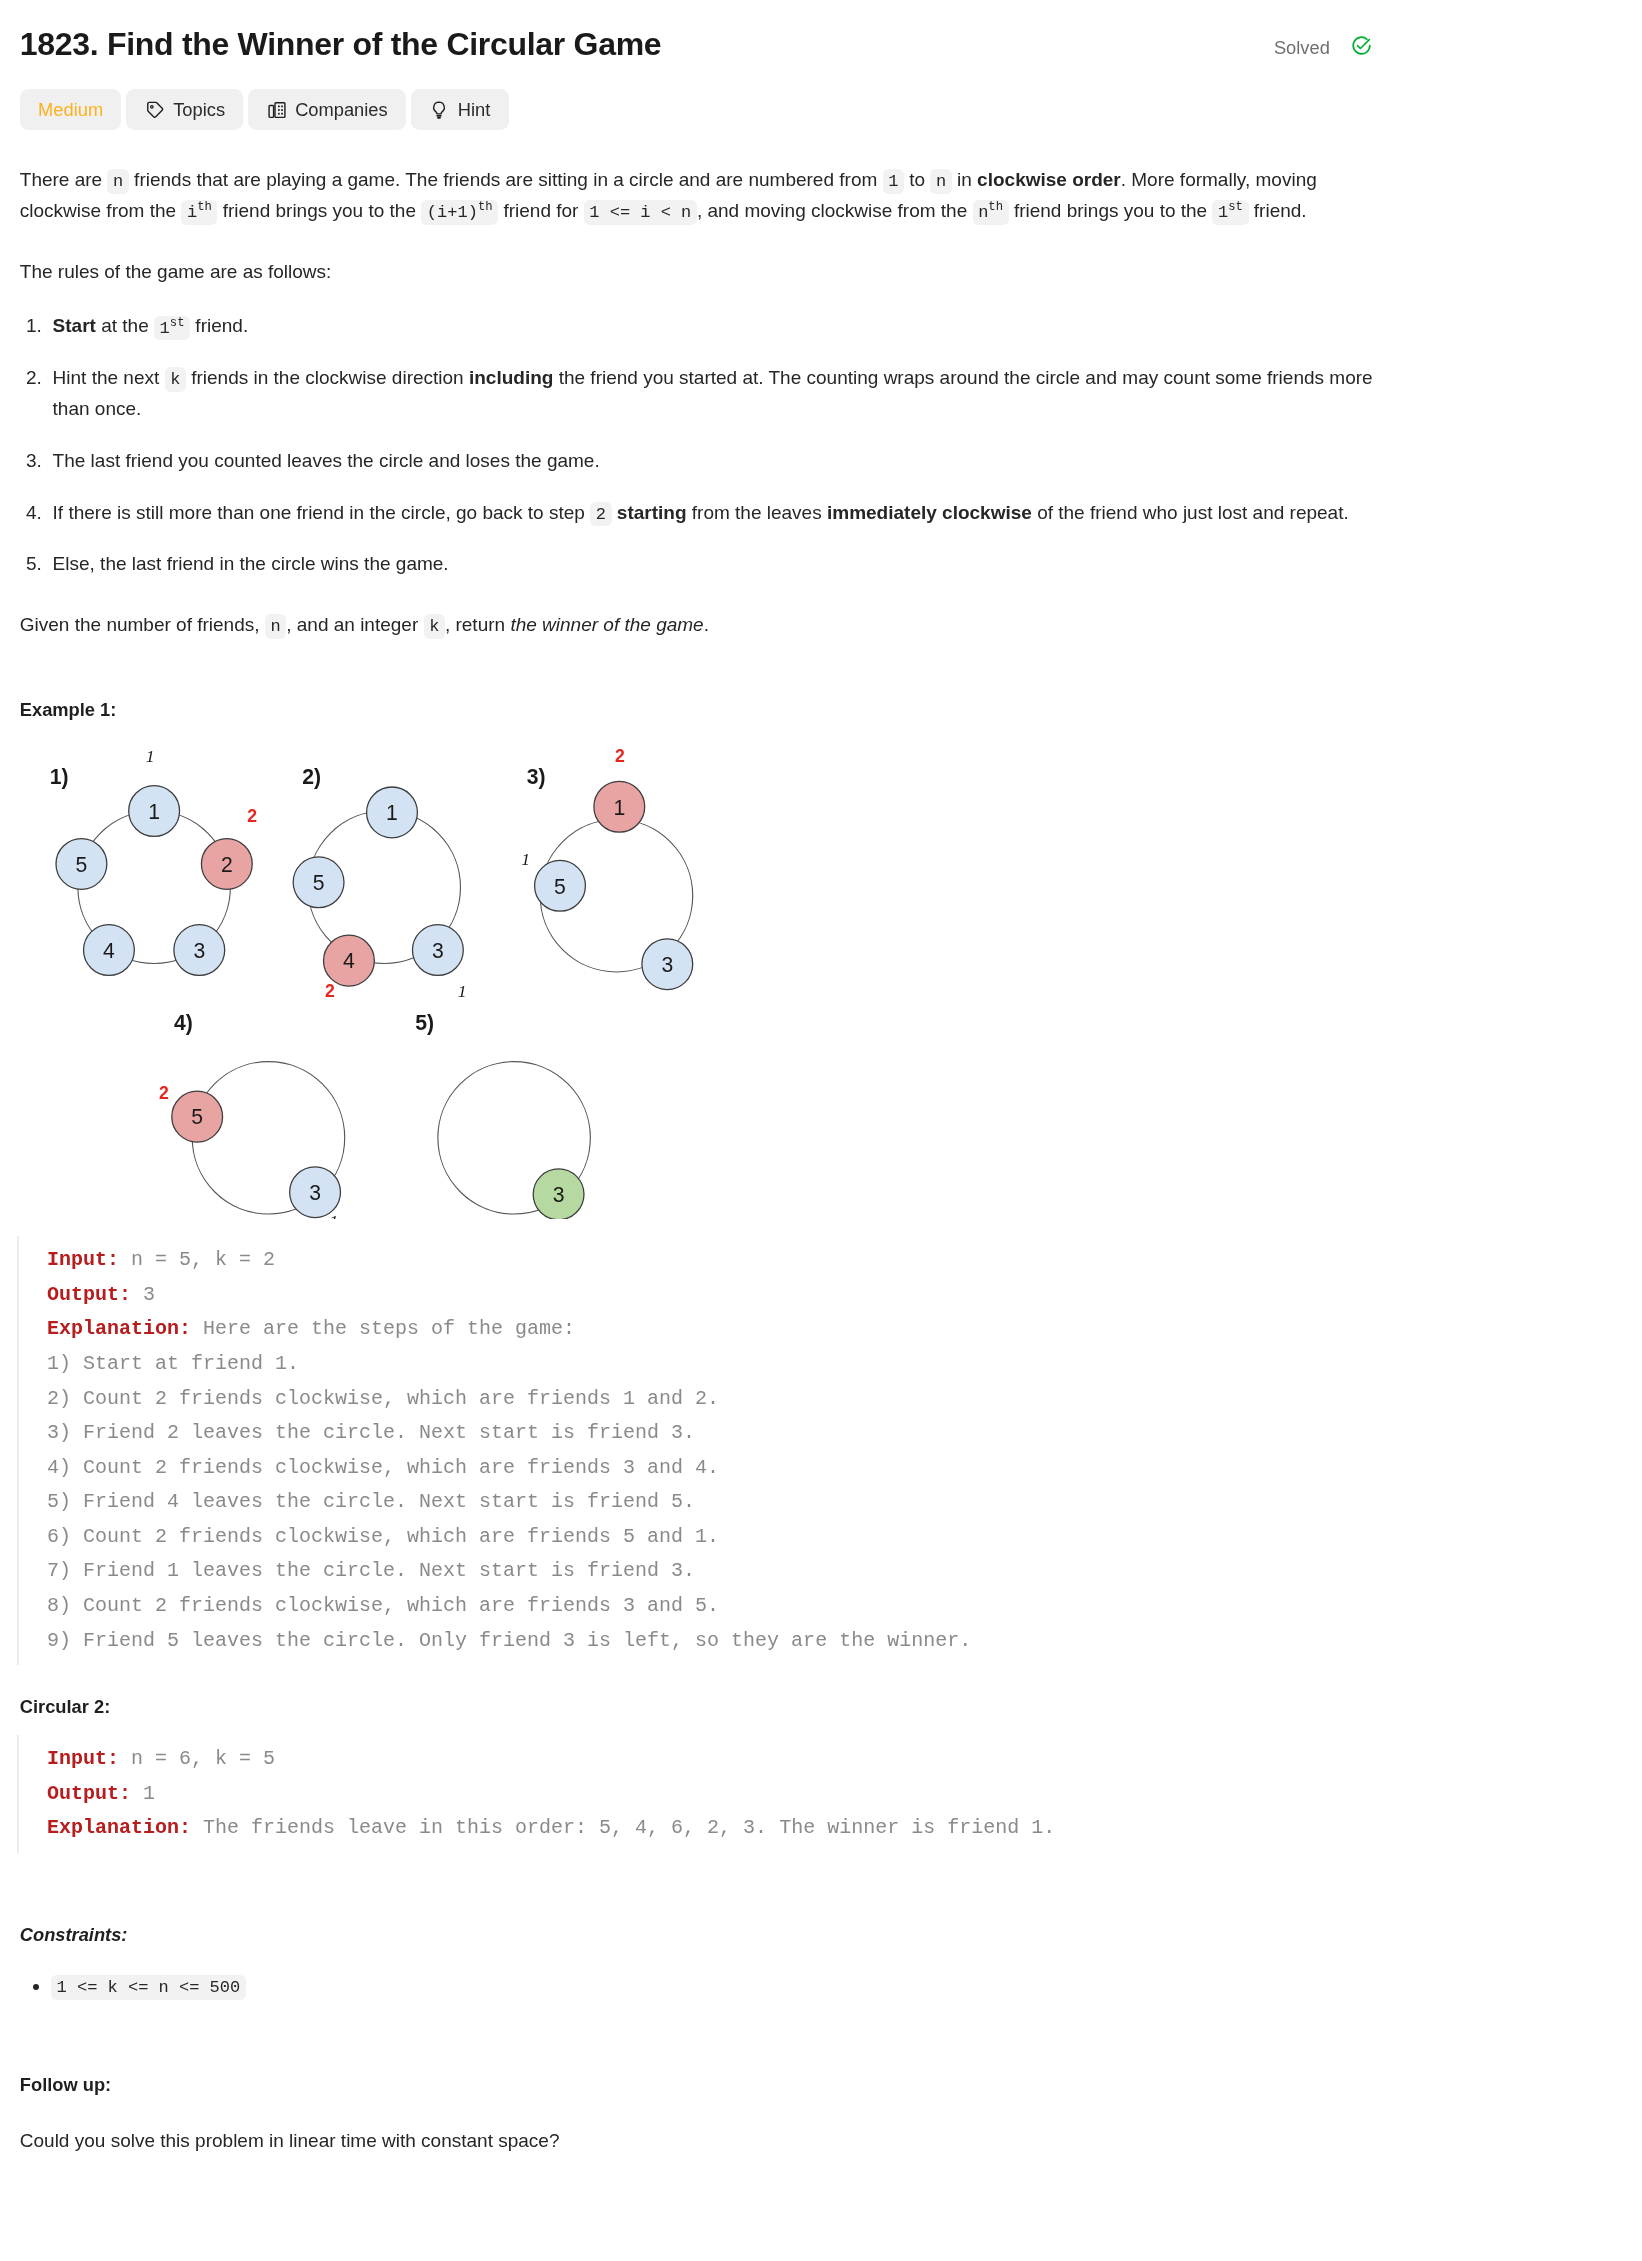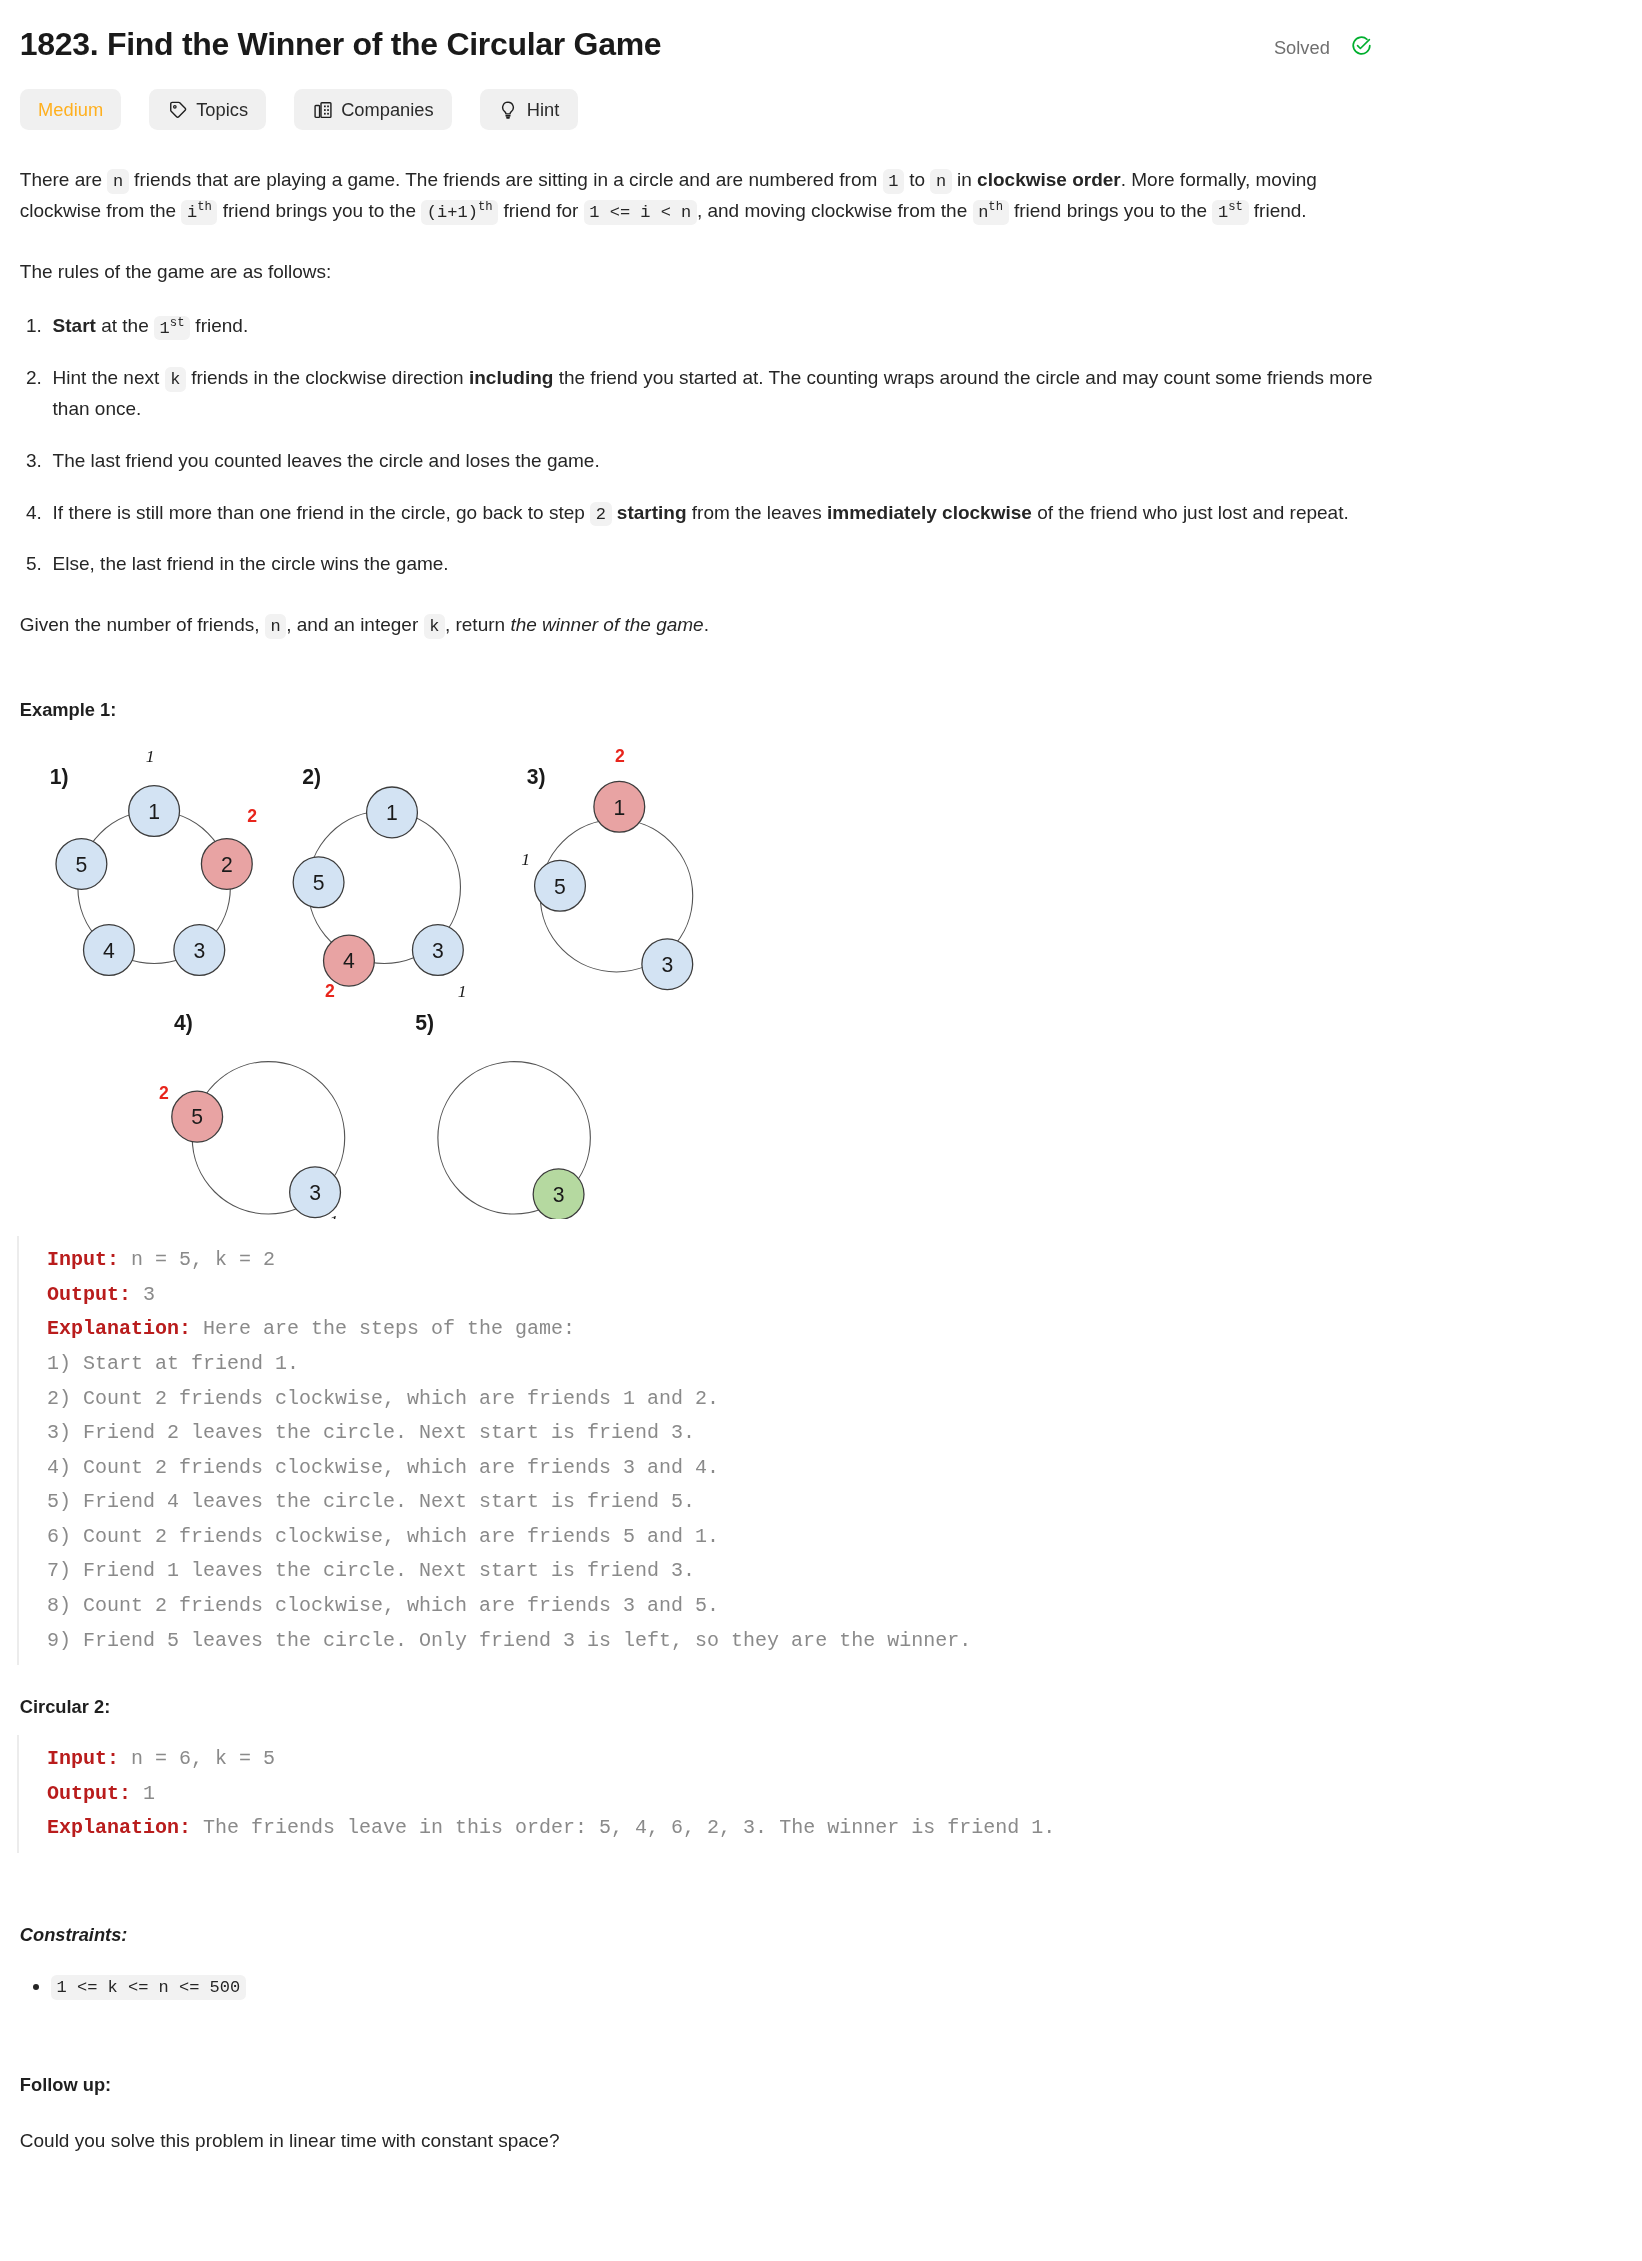--- a/index.html
+++ b/index.html
@@ -41,21 +41,21 @@
     font-size: 18.3px;
     color: #6f6f6f;
     padding-top: 10px;
     white-space: nowrap;
   }
   .solved-icon { display: block; }
 
   
   .pill-row {
     display: flex;
-    gap: 28px;
+    gap: 5px;
     margin-top: 25.4px;
     padding-left: 2.8px;
   }
   .pill {
     display: inline-flex;
     align-items: center;
     gap: 8.5px;
     height: 41px;
     padding: 0 18.3px;
     border-radius: 8.5px;

